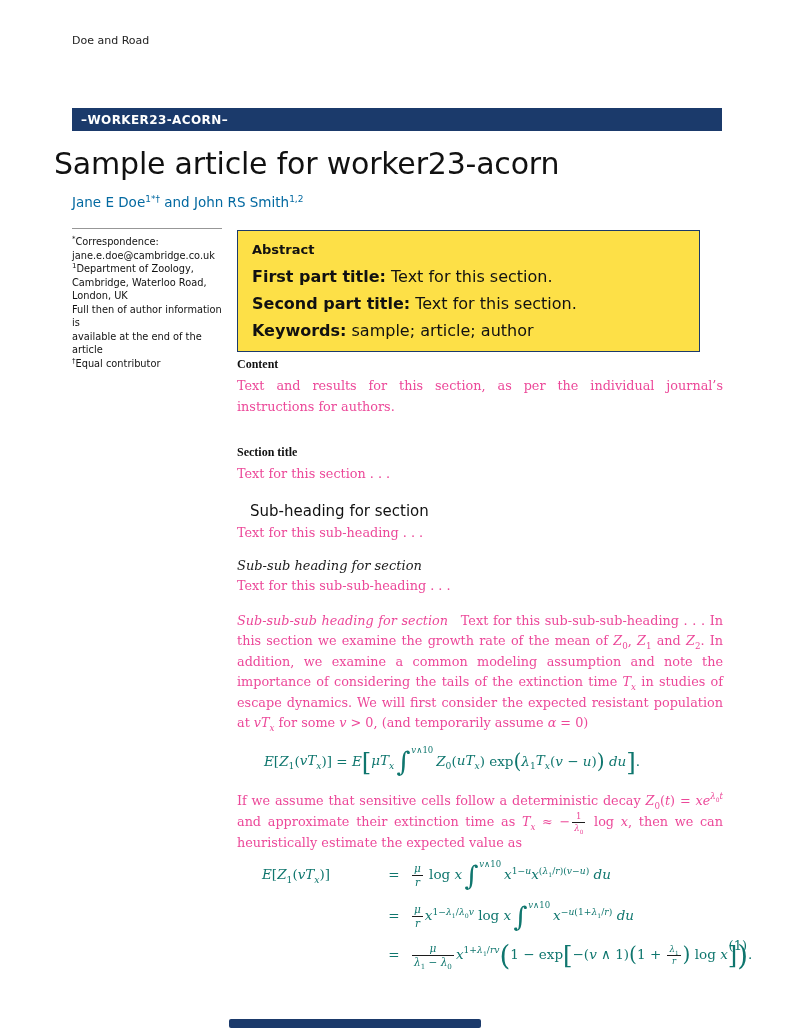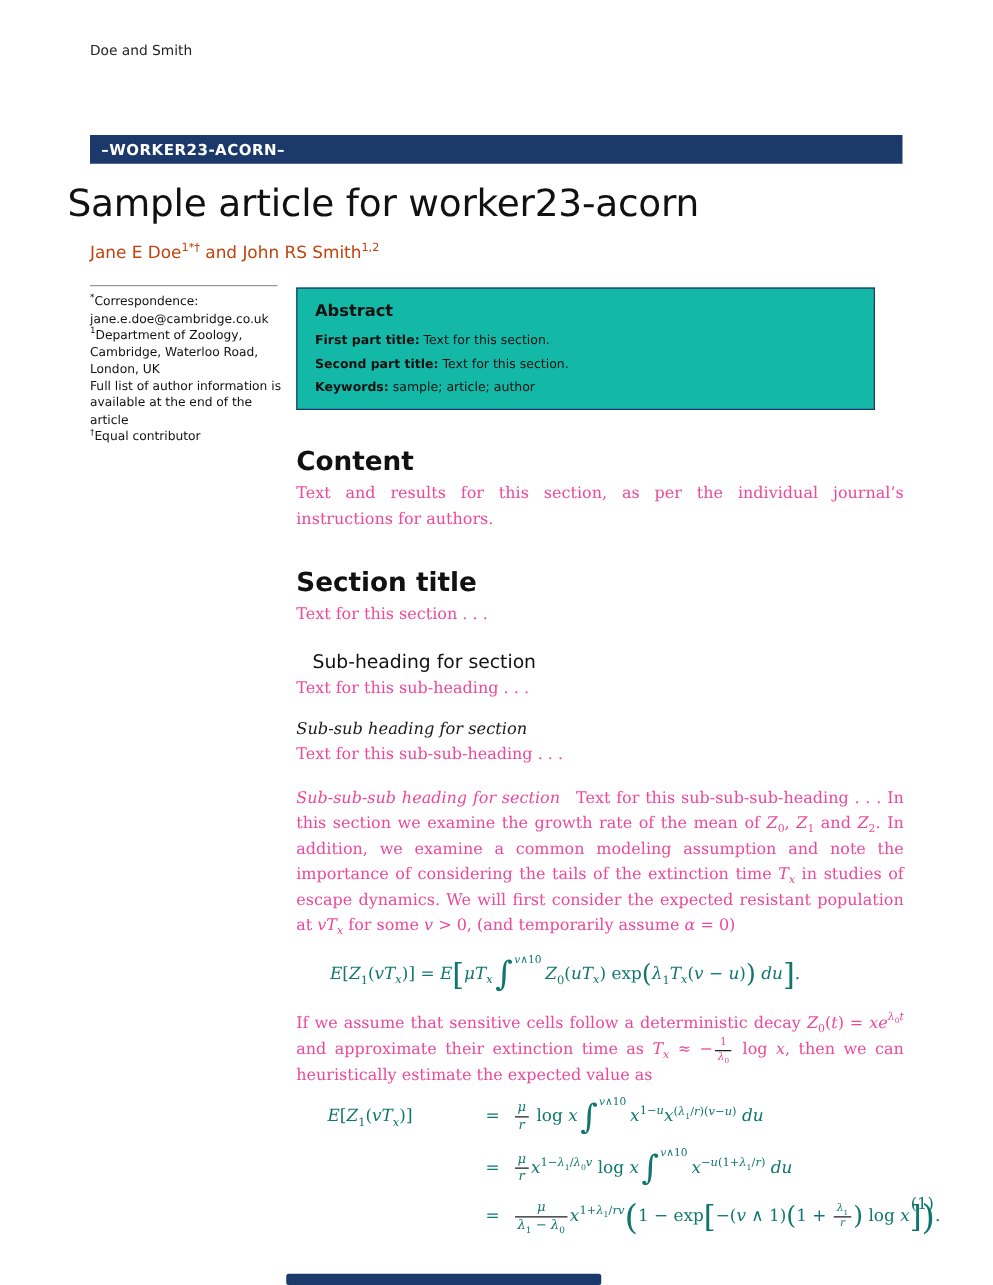--- a/index.html
+++ b/index.html
@@ -6,37 +6,37 @@
   .page{position:relative;width:794px;height:1028px;background:#ffffff;overflow:hidden;
         font-family:"DejaVu Sans",sans-serif;color:#1a1a1a;}
 
   .running-head{position:absolute;left:72px;top:34px;font-size:11px;color:#222;}
 
   .banner{position:absolute;left:72px;top:108px;width:650px;height:23px;background:#1b3a6b;
           color:#ffffff;display:flex;align-items:center;box-sizing:border-box;padding-left:9px;
           font-weight:bold;font-size:12px;letter-spacing:0.4px;}
 
   .title{position:absolute;left:54px;top:146px;font-size:30px;font-weight:500;color:#111;letter-spacing:-0.2px;}
-  .authors{position:absolute;left:72px;top:194px;font-size:13.5px;color:#c2410c;}
+  .authors{position:absolute;left:72px;top:194px;font-size:13.5px;color:#0369a1;}
   .authors sup{font-size:9px;line-height:0;}
 
   .sidebar{position:absolute;left:72px;top:228px;width:158px;}
   .sidebar-rule{border-top:1px solid #979797;width:150px;margin:0 0 6px 0;height:0;}
   .sidebar-text{font-size:9.8px;line-height:13.5px;color:#111;}
   .sidebar-text sup{font-size:7px;line-height:0;}
 
   .abstract{position:absolute;left:237px;top:230px;width:463px;box-sizing:border-box;
-            border:1.5px solid #1b3a6b;background:#14b8a6;padding:10px 14px 11px 14px;}
+            border:1.5px solid #1b3a6b;background:#fde047;padding:10px 14px 11px 14px;}
   .abstract-heading{font-size:13px;font-weight:bold;margin:1px 0 10px 0;color:#111;}
-  .abstract-item{font-size:10px;margin:0 0 8px 0;color:#111;}
+  .abstract-item{font-size:16px;margin:0 0 8px 0;color:#111;}
   .abstract-item:last-child{margin-bottom:0;}
   .abstract-item .lbl{font-weight:bold;}
 
   .main{position:absolute;left:237px;top:357px;width:486px;}
-  .h-a{font-size:21px;font-weight:bold;margin:0 0 4px 0;color:#111;}
+  .h-a{font-size:12px;font-weight:bold;margin:0 0 4px 0;color:#111;font-family:Liberation Serif, serif;}
   .h-a.spaced{margin-top:28px;}
   .h-b{font-size:15px;font-weight:normal;margin:17px 0 3px 13px;color:#111;}
   .h-c{font-family:"DejaVu Serif",serif;font-style:italic;font-size:13px;margin:15px 0 3px 0;color:#1b1b1b;}
   .body-serif{font-family:"DejaVu Serif",serif;font-size:12.8px;line-height:20.5px;
               text-align:justify;color:#ec4899;margin:0;}
   .body-serif.spaced{margin-top:14px;}
   sup{font-size:68%;line-height:0;}
   sub{font-size:68%;line-height:0;}
 
   
@@ -65,39 +65,39 @@
   .eq-tag{position:absolute;right:-24px;bottom:16px;font-size:13px;}
 
   .scroll-thumb{position:absolute;left:229px;bottom:0;width:252px;height:9px;
                 background:#1b3a6b;border-radius:2px;}
 </style>
 </head>
 <body>
 
 <div class="page">
 
-  <div class="running-head">Doe and Smith</div>
+  <div class="running-head">Doe and Road</div>
 
   <div class="banner">
     <span>–WORKER23-ACORN–</span>
   </div>
 
   <div class="title">Sample article for worker23-acorn</div>
 
   <div class="authors">Jane E Doe<sup>1*†</sup> and John RS Smith<sup>1,2</sup></div>
 
   <div class="sidebar">
     <div class="sidebar-rule"></div>
     <div class="sidebar-text">
       <div><sup>*</sup>Correspondence:</div>
       <div>jane.e.doe@cambridge.co.uk</div>
       <div><sup>1</sup>Department of Zoology,</div>
       <div>Cambridge, Waterloo Road,</div>
       <div>London, UK</div>
-      <div>Full list of author information is</div>
+      <div>Full then of author information is</div>
       <div>available at the end of the article</div>
       <div><sup>†</sup>Equal contributor</div>
     </div>
   </div>
 
   <div class="abstract">
     <div class="abstract-heading">Abstract</div>
     <div class="abstract-item">
       <span class="lbl">First part title:</span>
       <span>Text for this section.</span>

